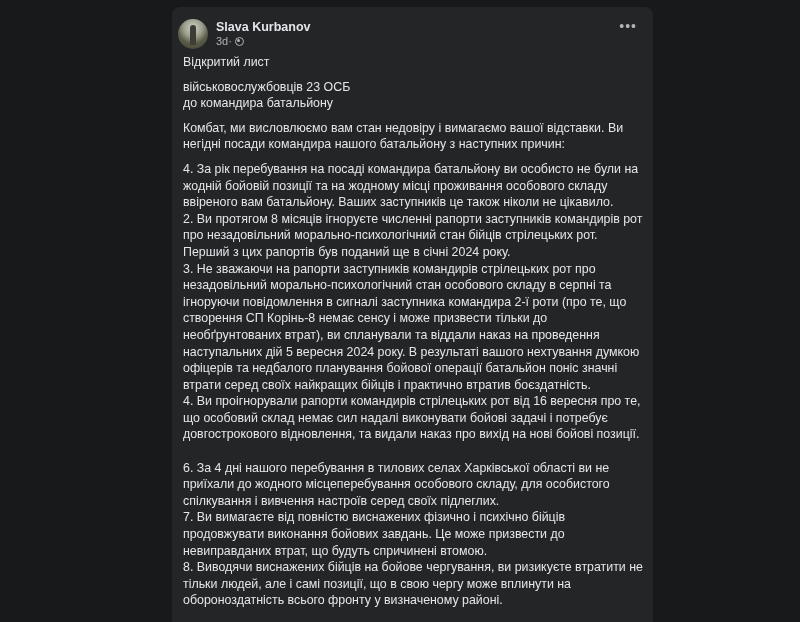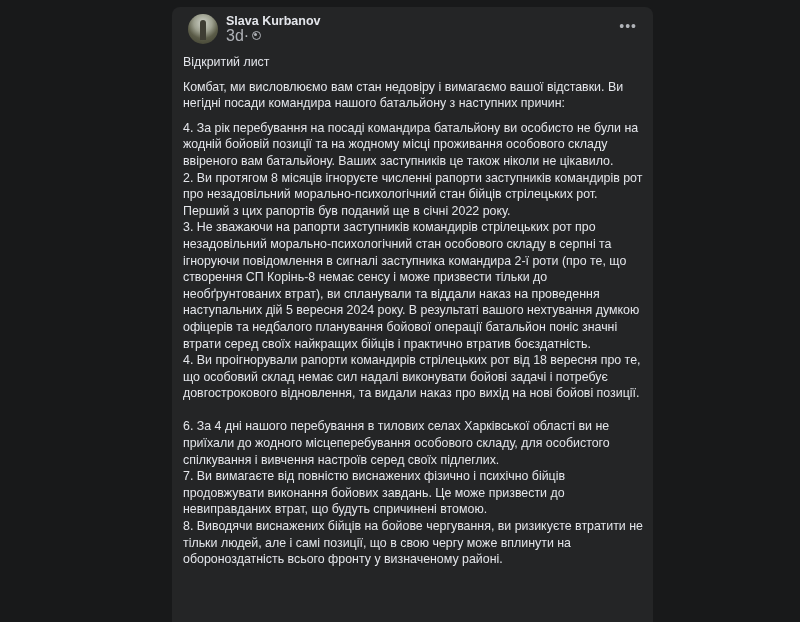--- a/index.html
+++ b/index.html
@@ -7,33 +7,33 @@
     width: 800px; height: 622px; overflow: hidden;
     background: #18191a;
     font-family: "Liberation Sans", "DejaVu Sans", sans-serif;
     color: #e4e6eb;
     position: relative;
   }
   .card {
     position: absolute; left: 172px; top: 7px; width: 481px; height: 640px;
     background: #242526; border-radius: 8px;
   }
-  .header { position: absolute; left: 16px; top: 7px; height: 40px; display: flex; align-items: flex-start; }
+  .header { position: absolute; left: 6px; top: 7px; height: 40px; display: flex; align-items: center; }
   .avatar {
     width: 30px; height: 30px; border-radius: 50%;
     background: radial-gradient(circle at 50% 30%, #cfd2c8 0%, #9da08f 35%, #5b5c48 60%, #3a3b2c 100%);
     position: relative; overflow: hidden;
   }
   .avatar::after {
     content: ""; position: absolute; left: 12px; top: 6px; width: 6px; height: 20px;
     background: #3e3d33; border-radius: 3px 3px 0 0;
   }
   .meta { margin-left: 8px; display: flex; flex-direction: column; }
   .author { font-weight: bold; font-size: 12.5px; color: #e4e6eb; line-height: 15px; }
-  .sub { font-size: 16px; color: #b0b3b8; line-height: 13px; display: flex; align-items: center; }
+  .sub { font-size: 11px; color: #b0b3b8; line-height: 13px; display: flex; align-items: center; }
   .globe {
     display: inline-block; width: 9px; height: 9px; border: 1.3px solid #b0b3b8;
     border-radius: 50%; margin-left: 3px; box-sizing: border-box; position: relative;
   }
   .globe::after { content:""; position:absolute; left:1px; top:1px; width:3px; height:3px; background:#b0b3b8; border-radius:50%; }
   .more {
     position: absolute; right: 16px; top: 14px; font-size: 14px; letter-spacing: 1px;
     color: #b0b3b8; line-height: 10px; cursor: pointer;
   }
   .body {
@@ -54,26 +54,30 @@
         <span>3d</span>
         <span> · </span>
         <span class="globe"></span>
       </span>
     </div>
   </div>
   <div class="more">•••</div>
 
   <div class="body">
     <p>Відкритий лист</p>
+    <p>
+      <span>військовослужбовців 23 ОСБ</span><br>
+      <span>до командира батальйону</span>
+    </p>
     <p>Комбат, ми висловлюємо вам стан недовіру і вимагаємо вашої відставки. Ви негідні посади командира нашого батальйону з наступних причин:</p>
     <p>
       <span>4. За рік перебування на посаді командира батальйону ви особисто не були на жодній бойовій позиції та на жодному місці проживання особового складу ввіреного вам батальйону. Ваших заступників це також ніколи не цікавило.</span><br>
-      <span>2. Ви протягом 8 місяців ігноруєте численні рапорти заступників командирів рот про незадовільний морально-психологічний стан бійців стрілецьких рот. Перший з цих рапортів був поданий ще в січні 2022 року.</span><br>
+      <span>2. Ви протягом 8 місяців ігноруєте численні рапорти заступників командирів рот про незадовільний морально-психологічний стан бійців стрілецьких рот. Перший з цих рапортів був поданий ще в січні 2024 року.</span><br>
       <span>3. Не зважаючи на рапорти заступників командирів стрілецьких рот про незадовільний морально-психологічний стан особового складу в серпні та ігноруючи повідомлення в сигналі заступника командира 2-ї роти (про те, що створення СП Корінь-8 немає сенсу і може призвести тільки до необґрунтованих втрат), ви спланували та віддали наказ на проведення наступальних дій 5 вересня 2024 року. В результаті вашого нехтування думкою офіцерів та недбалого планування бойової операції батальйон поніс значні втрати серед своїх найкращих бійців і практично втратив боєздатність.</span><br>
-      <span>4. Ви проігнорували рапорти командирів стрілецьких рот від 18 вересня про те, що особовий склад немає сил надалі виконувати бойові задачі і потребує довгострокового відновлення, та видали наказ про вихід на нові бойові позиції.</span><br>
+      <span>4. Ви проігнорували рапорти командирів стрілецьких рот від 16 вересня про те, що особовий склад немає сил надалі виконувати бойові задачі і потребує довгострокового відновлення, та видали наказ про вихід на нові бойові позиції.</span><br>
       <br>
       <span>6. За 4 дні нашого перебування в тилових селах Харківської області ви не приїхали до жодного місцеперебування особового складу, для особистого спілкування і вивчення настроїв серед своїх підлеглих.</span><br>
       <span>7. Ви вимагаєте від повністю виснажених фізично і психічно бійців продовжувати виконання бойових завдань. Це може призвести до невиправданих втрат, що будуть спричинені втомою.</span><br>
       <span>8. Виводячи виснажених бійців на бойове чергування, ви ризикуєте втратити не тільки людей, але і самі позиції, що в свою чергу може вплинути на обороноздатність всього фронту у визначеному районі.</span>
     </p>
 
   </div>
 </div>
 
 </body></html>

